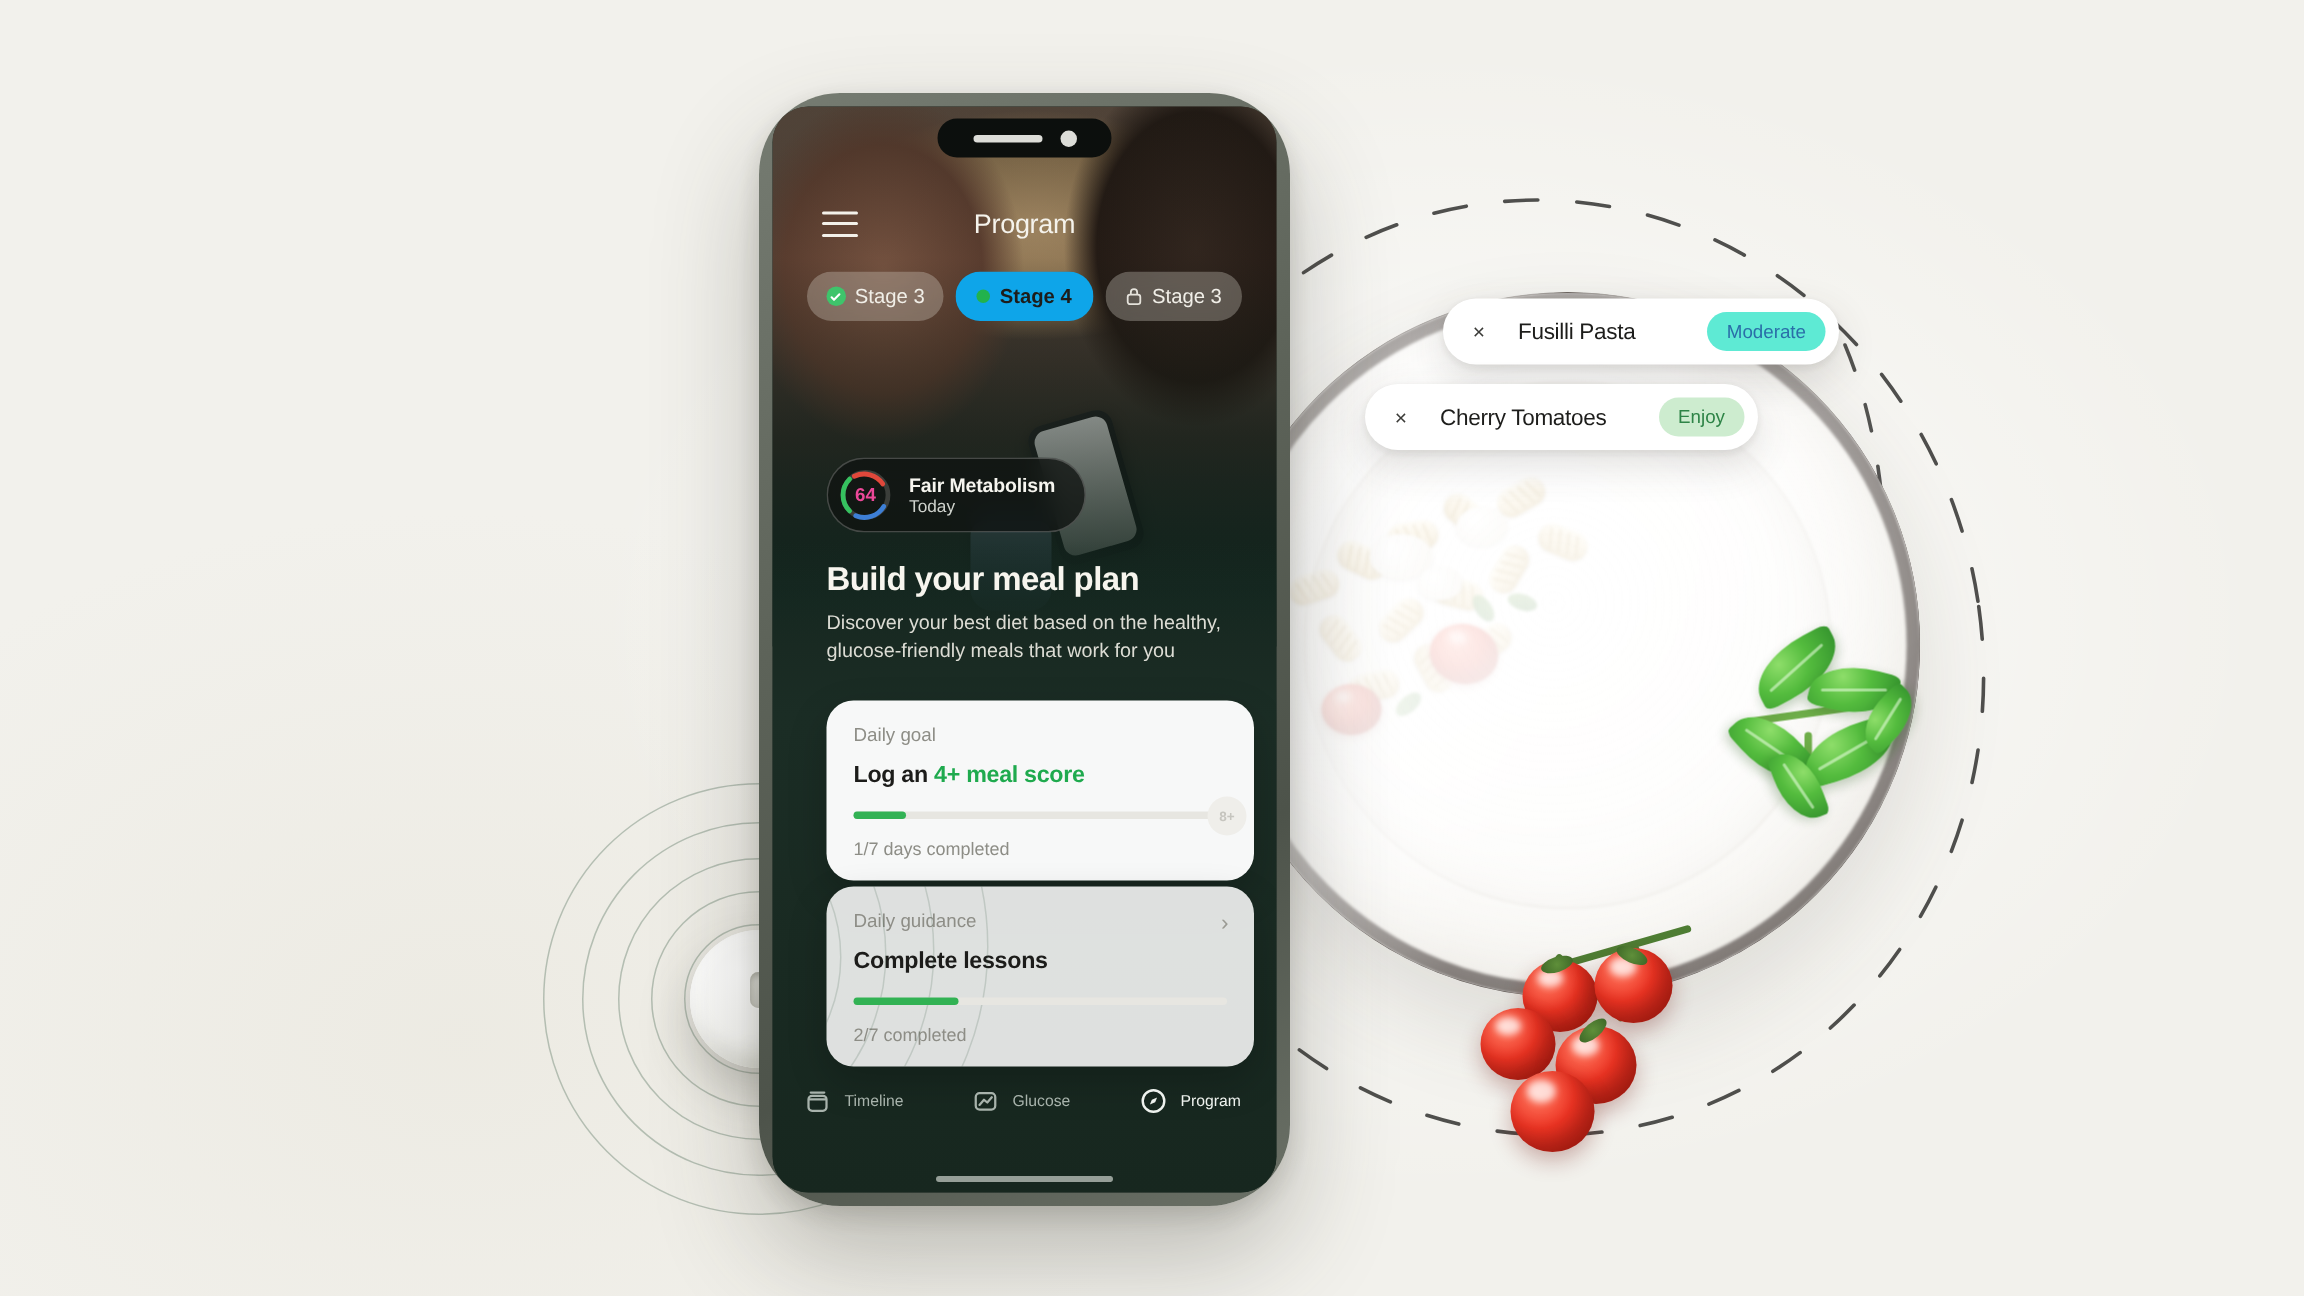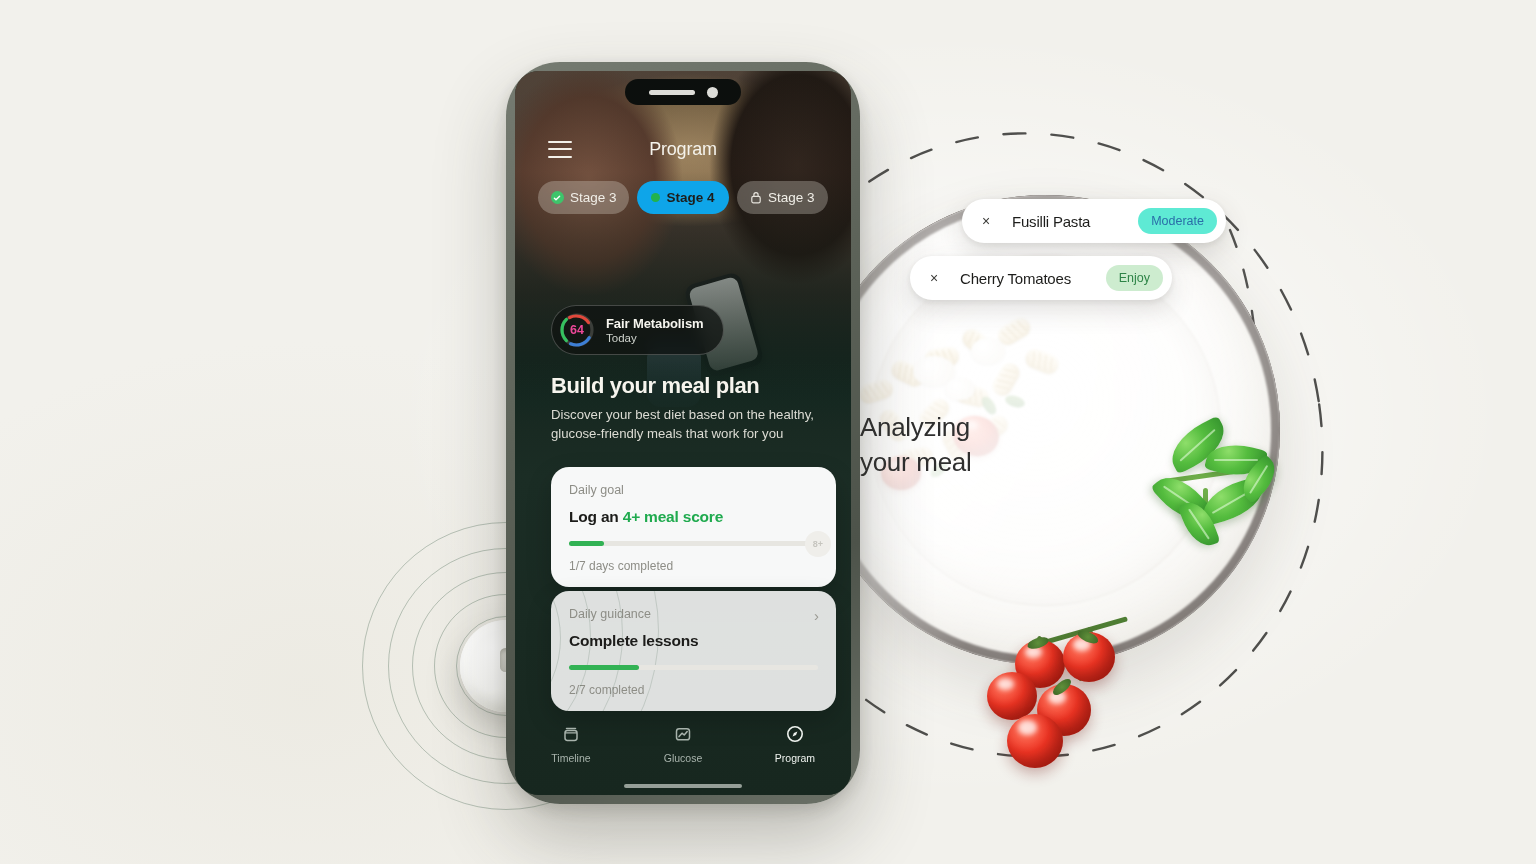--- a/index.html
+++ b/index.html
@@ -235,21 +235,21 @@
   .card-foot{ font-size:12px; color:#8d8d86; margin-top:13px; }
   .chev{ position:absolute; right:17px; top:16px; color:#9a9a93; font-size:15px; }
 
   
   .card-rings{ position:absolute; inset:0; border-radius:18px; overflow:hidden; pointer-events:none; }
   .card-rings i{ position:absolute; border-radius:50%; border:1px solid rgba(46,82,60,.17); }
 
   
   .tabs{ position:absolute; left:0; bottom:16px; width:100%; height:62px; z-index:30;
          display:flex; align-items:flex-start; justify-content:space-around; padding-top:6px; }
-  .tab{ display:flex; flex-direction:column; align-items:center; gap:7px; cursor:pointer; width:74px;}
+  .tab{ display:flex; flex-direction:row; align-items:center; gap:7px; cursor:pointer; width:74px;}
   .tab span{ font-size:10.5px; color:#a8b3ac; }
   .tab.active span{ color:#eef2ee; }
 
   .home-ind{ position:absolute; left:50%; bottom:7px; transform:translateX(-50%);
              width:118px; height:4px; border-radius:3px; background:rgba(235,240,234,.6); z-index:31;}
 
   
   .chip{
     position:absolute; height:44px; border-radius:22px; background:#ffffff;
     box-shadow:0 10px 26px rgba(70,65,55,.16), 0 2px 6px rgba(70,65,55,.10);
@@ -298,24 +298,20 @@
           <div class="tom" style="left:52px;  top:152px; width:40px; height:34px;"></div>
           <div class="herb" style="left:176px; top:92px; transform:rotate(24deg);"></div>
           <div class="herb" style="left:100px; top:160px; transform:rotate(-34deg);"></div>
           <div class="herb" style="left:150px; top:96px; transform:rotate(64deg);"></div>
         </div>
       </div>
       <div class="plate-rim-hl"></div>
       <div class="analyze-wash"></div>
     </div>
 
-    <div class="analyzing">
-      <div>Analyzing</div>
-      <div>your meal</div>
-    </div>
 
     <div class="basil">
       <div class="stem" style="left:18px; top:64px; width:72px; height:5px; transform:rotate(-8deg);"></div>
       <div class="stem" style="left:58px; top:78px; width:5px; height:48px;"></div>
       <div class="leaf" style="left:22px; top:18px;  width:62px; height:34px; transform:rotate(-28deg);"></div>
       <div class="leaf" style="left:62px; top:34px;  width:58px; height:32px; transform:rotate(14deg);"></div>
       <div class="leaf" style="left:8px;  top:72px;  width:56px; height:32px; transform:rotate(48deg);"></div>
       <div class="leaf" style="left:56px; top:74px;  width:64px; height:34px; transform:rotate(-16deg);"></div>
       <div class="leaf" style="left:30px; top:100px; width:48px; height:28px; transform:rotate(70deg);"></div>
       <div class="leaf" style="left:92px; top:56px;  width:44px; height:26px; transform:rotate(-44deg);"></div>

